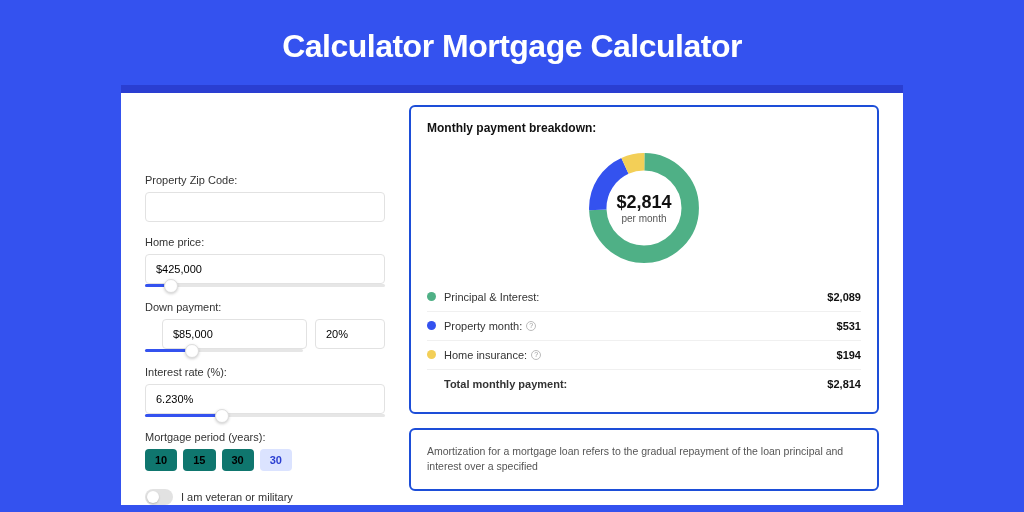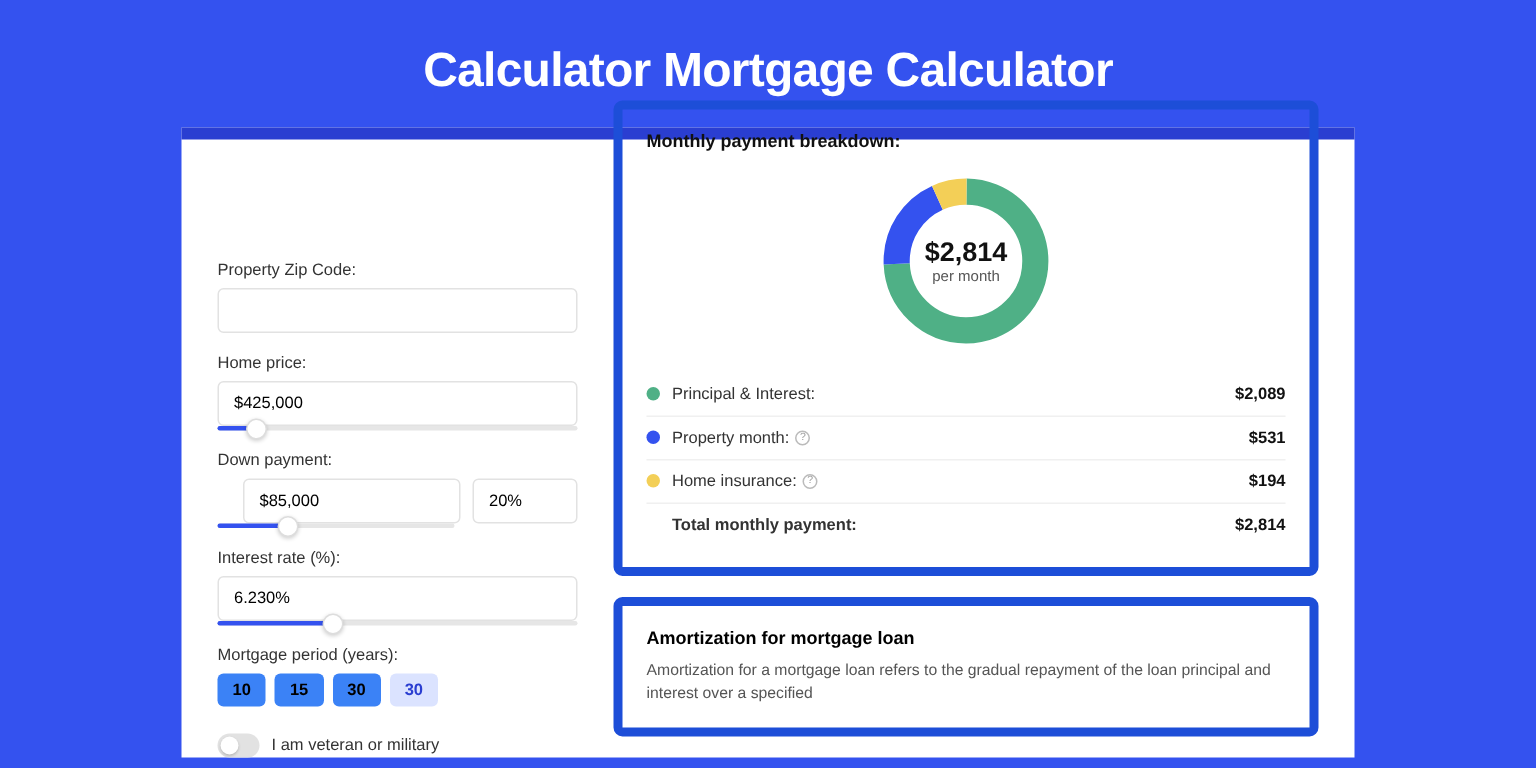--- a/index.html
+++ b/index.html
@@ -77,21 +77,21 @@
     border-radius: 50%;
     box-shadow: 0 1px 3px rgba(0,0,0,0.2);
   }
 
   .period-btns { display: flex; gap: 6px; }
   .period-btn {
     font-size: 11px;
     font-weight: 600;
     padding: 5px 10px;
     border: none;
-    background: #3b82f6;
+    background: #0f766e;
     border-radius: 4px;
     cursor: pointer;
   }
   .period-btn.active { background: #dbe3ff; color: #2a3ed1; }
 
   .toggle-row { display: flex; align-items: center; gap: 8px; margin-top: 18px; }
   .toggle {
     width: 28px; height: 16px;
     background: #e2e2e2;
     border-radius: 10px;
@@ -108,21 +108,21 @@
   }
   .toggle-label { font-size: 11px; color: #333; }
 
   .panel-title {
     font-size: 12px;
     font-weight: 700;
     color: #111;
     margin-bottom: 12px;
   }
   .right-panel {
-    border: 6px solid #1d4ed8;
+    border: 2px solid #1d4ed8;
     border-radius: 6px;
     padding: 14px 16px;
     margin-bottom: 14px;
   }
 
   .donut-wrap { display: flex; justify-content: center; margin-bottom: 14px; }
   .donut { position: relative; width: 122px; height: 122px; }
   .donut svg { width: 122px; height: 122px; }
   .donut-center {
     position: absolute;
@@ -268,17 +268,16 @@
         </div>
         <div class="legend-row legend-total">
           <span style="width:17px"></span>
           <span class="legend-label">Total monthly payment:</span>
           <span class="legend-value">$2,814</span>
         </div>
       </div>
     </div>
 
     <div class="right-panel">
-      <div class="amort-title">Amortization for mortgage loan</div>
       <div class="amort-text">Amortization for a mortgage loan refers to the gradual repayment of the loan principal and interest over a specified</div>
     </div>
   </div>
 </div>
 
 </body></html>

